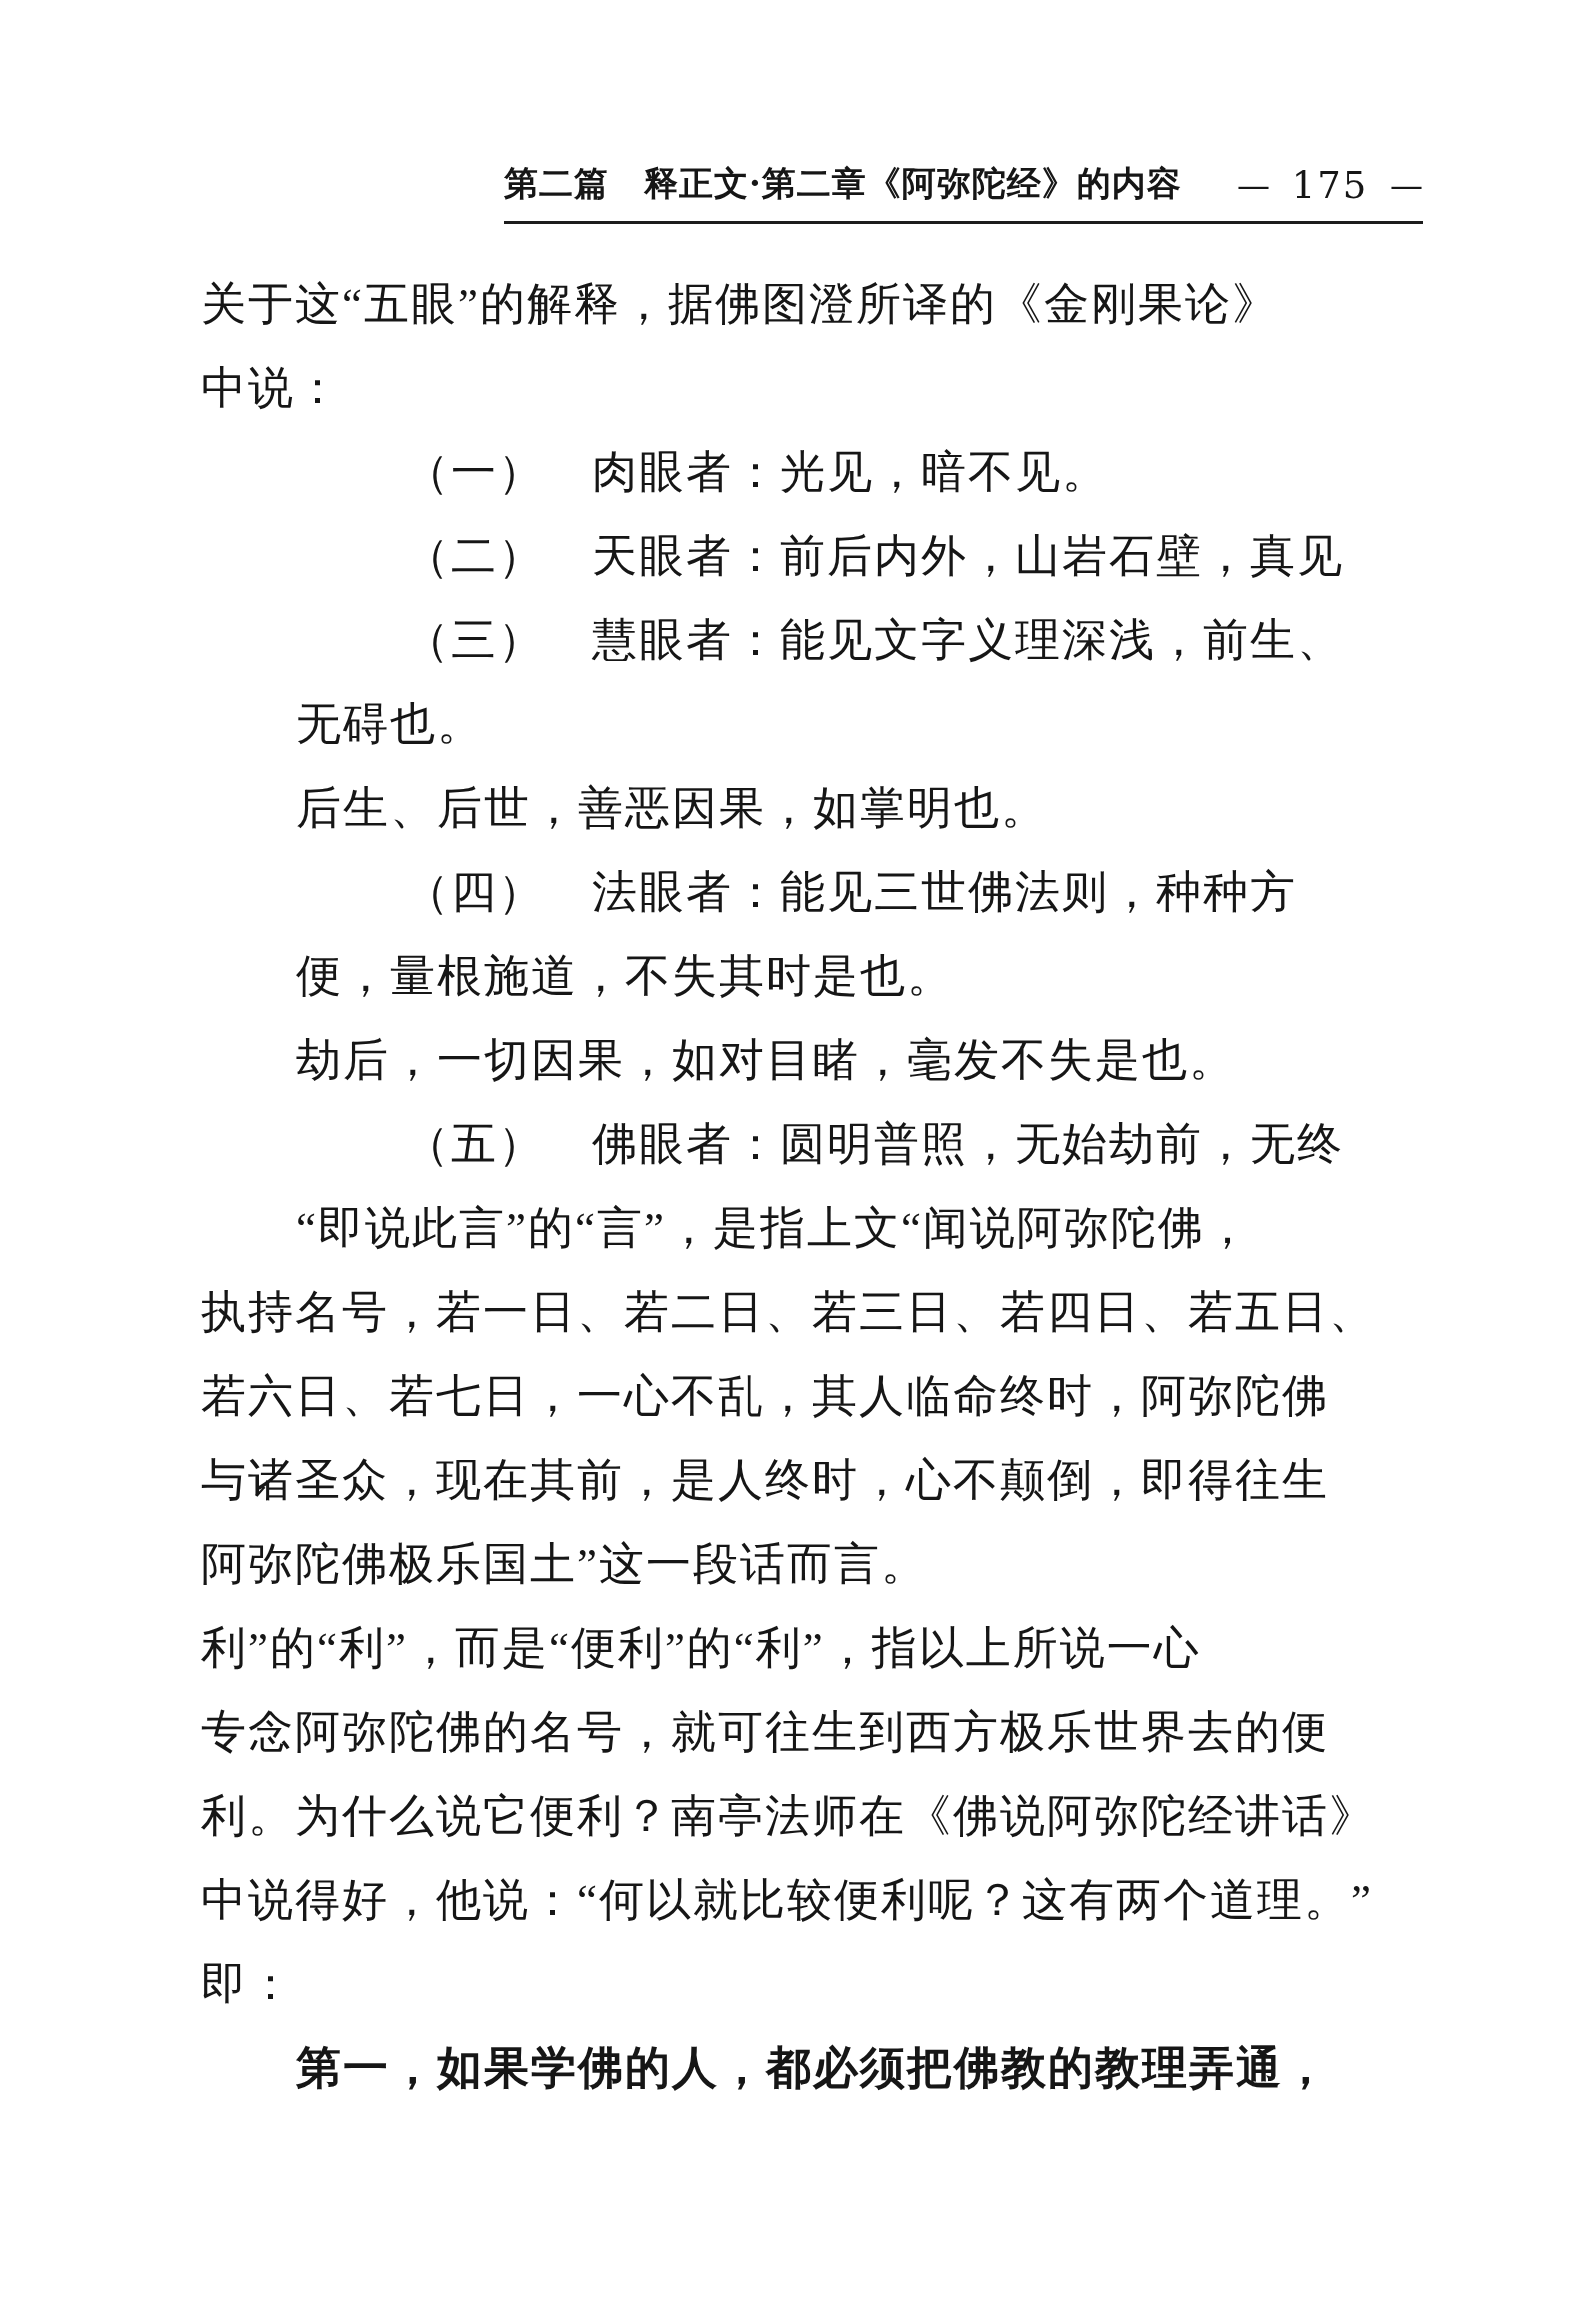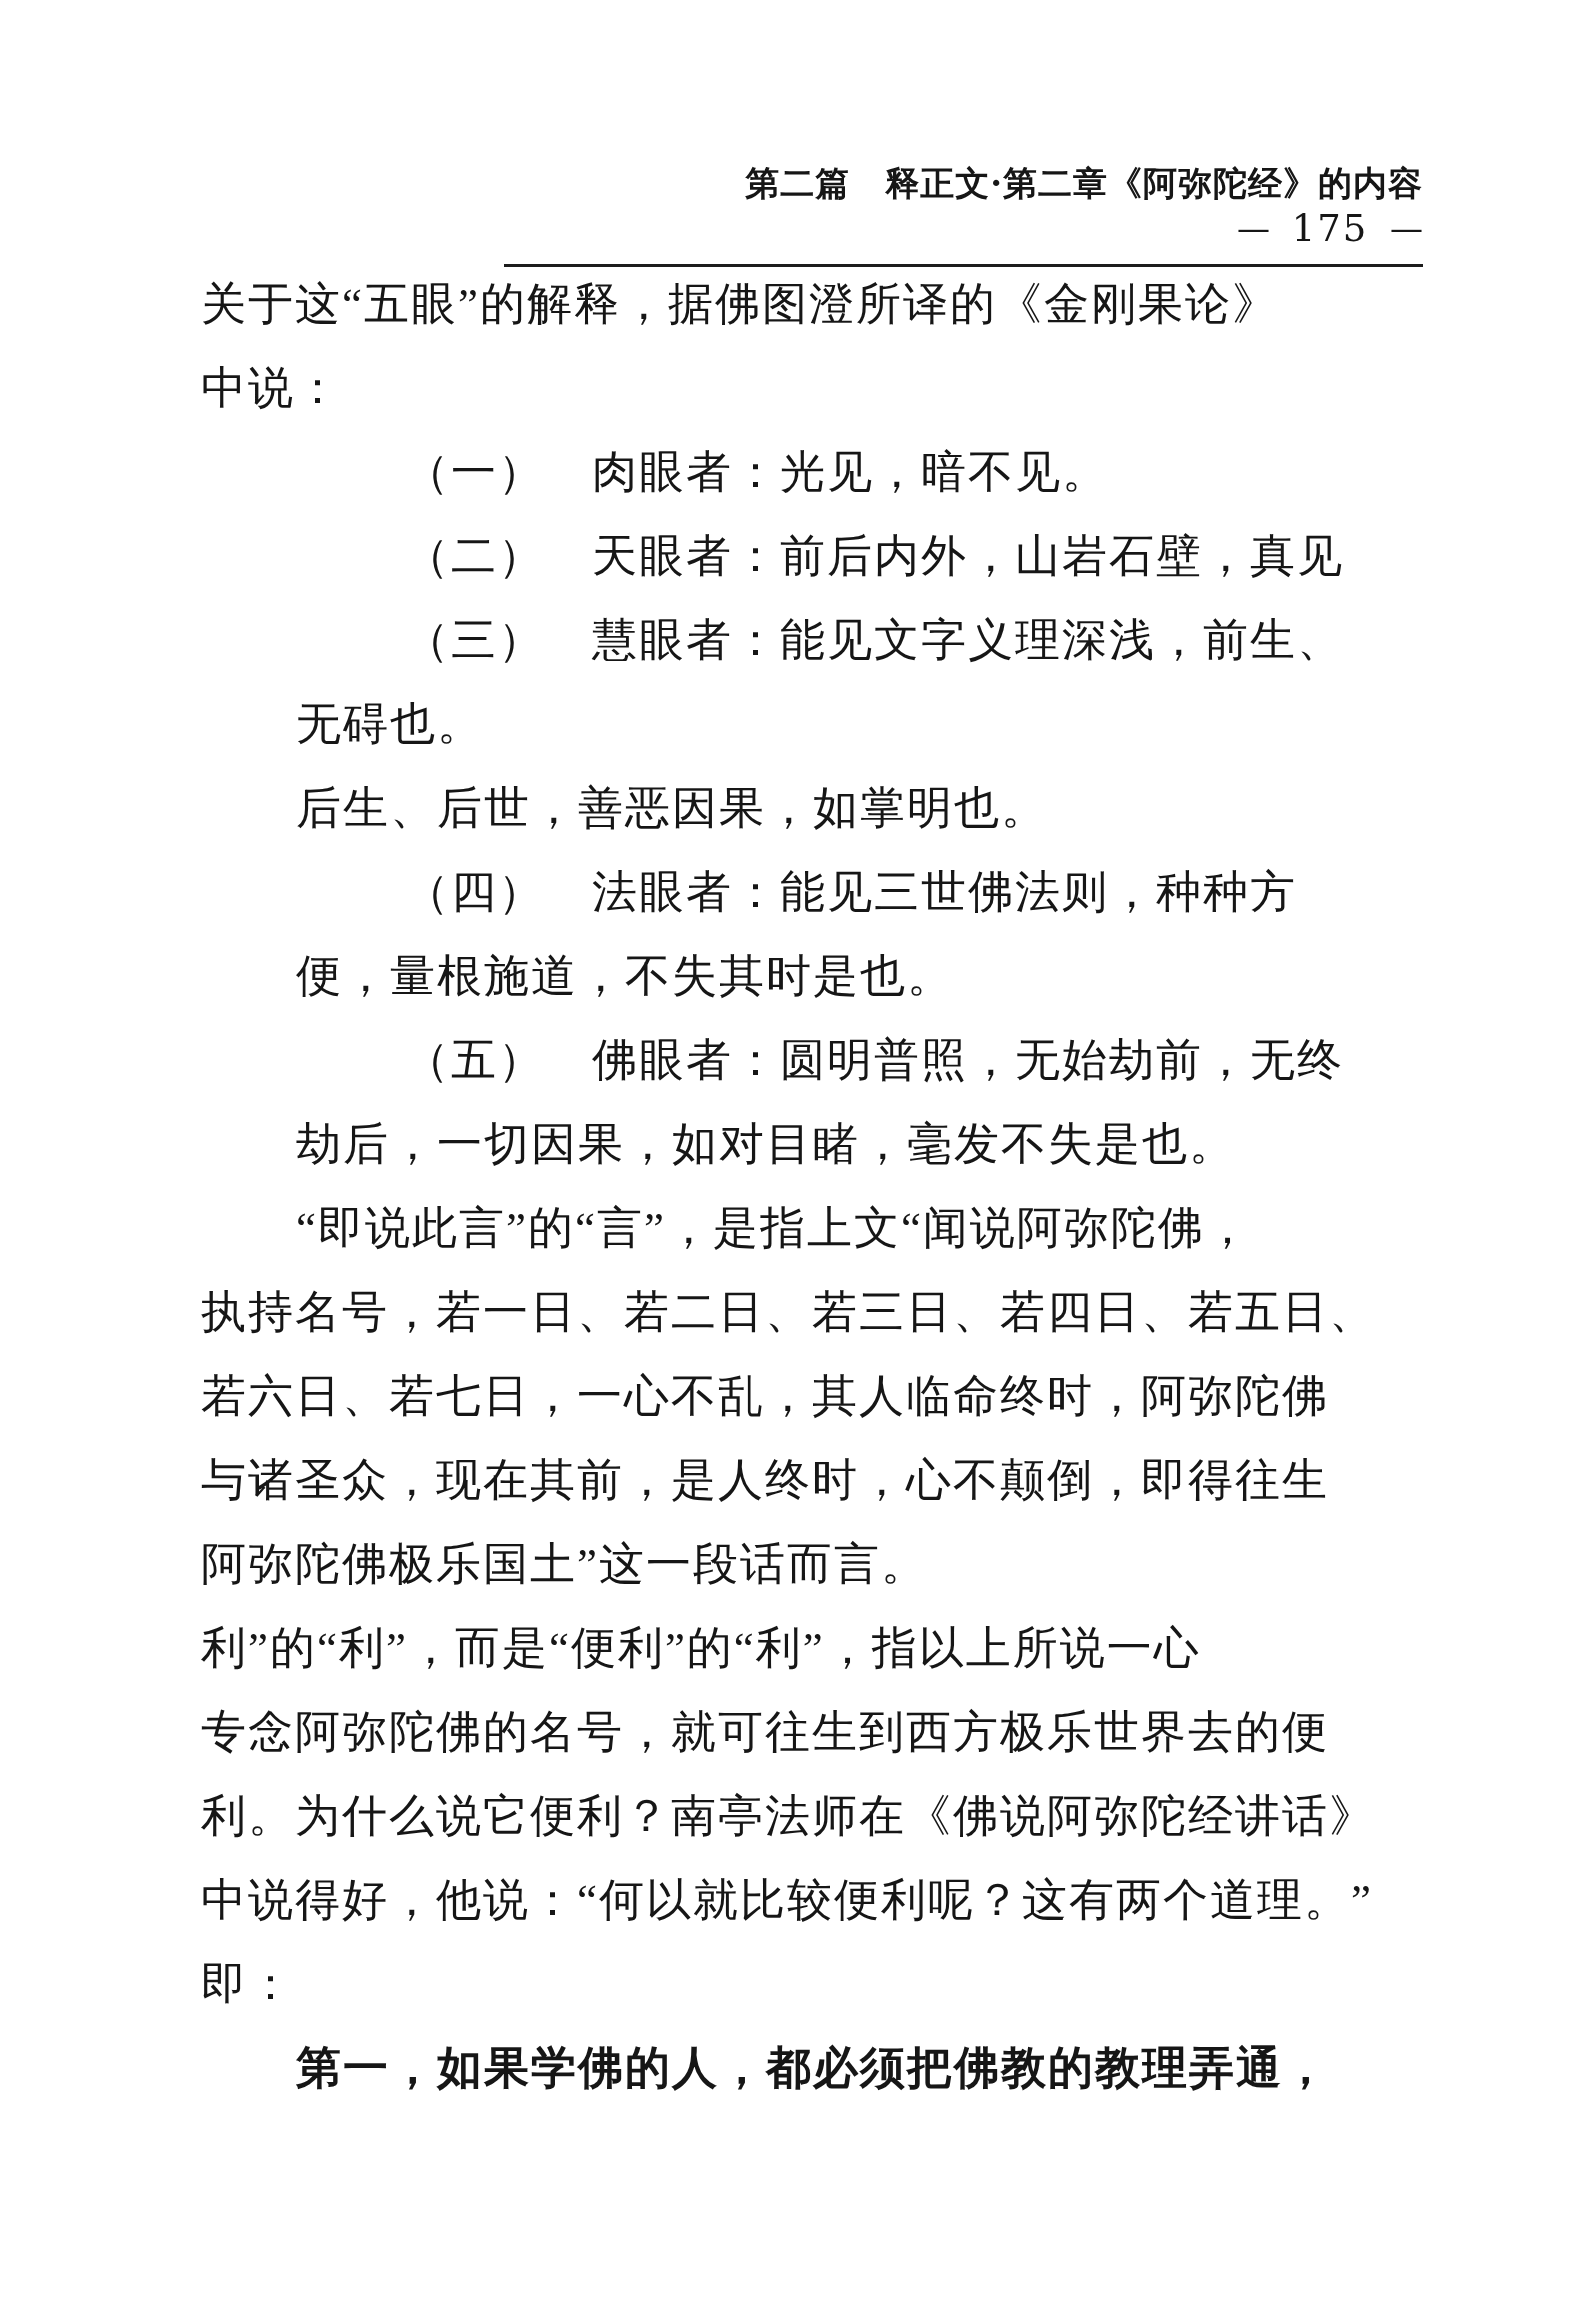--- a/index.html
+++ b/index.html
@@ -16,21 +16,20 @@
   .header {
     position: absolute;
     left: 504px;
     right: 153px;
     top: 161px;
     display: flex;
     justify-content: space-between;
     align-items: flex-end;
     border-bottom: 3px solid #1c1c1c;
     padding-bottom: 13.8px;
-    flex-direction: column;
   }
   .header-title {
     font-size: 34px;
     font-weight: 700;
     letter-spacing: 1px;
     white-space: nowrap;
   }
   .header-page {
     display: flex;
     align-items: center;
@@ -79,22 +78,22 @@
   <div class="body-text">
     <div class="line indent-0">关于这“五眼”的解释，据佛图澄所译的《金刚果论》</div>
     <div class="line indent-0">中说：</div>
     <div class="line indent-4">（一）　肉眼者：光见，暗不见。</div>
     <div class="line indent-4">（二）　天眼者：前后内外，山岩石壁，真见</div>
     <div class="line indent-4">（三）　慧眼者：能见文字义理深浅，前生、</div>
     <div class="line indent-2">无碍也。</div>
     <div class="line indent-2">后生、后世，善恶因果，如掌明也。</div>
     <div class="line indent-4">（四）　法眼者：能见三世佛法则，种种方</div>
     <div class="line indent-2">便，量根施道，不失其时是也。</div>
+    <div class="line indent-2">劫后，一切因果，如对目睹，毫发不失是也。</div>
     <div class="line indent-4">（五）　佛眼者：圆明普照，无始劫前，无终</div>
-    <div class="line indent-2">劫后，一切因果，如对目睹，毫发不失是也。</div>
     <div class="line indent-2">“即说此言”的“言”，是指上文“闻说阿弥陀佛，</div>
     <div class="line indent-0">执持名号，若一日、若二日、若三日、若四日、若五日、</div>
     <div class="line indent-0">若六日、若七日，一心不乱，其人临命终时，阿弥陀佛</div>
     <div class="line indent-0">与诸圣众，现在其前，是人终时，心不颠倒，即得往生</div>
     <div class="line indent-0">阿弥陀佛极乐国土”这一段话而言。</div>
     <div class="line indent-0">利”的“利”，而是“便利”的“利”，指以上所说一心</div>
     <div class="line indent-0">专念阿弥陀佛的名号，就可往生到西方极乐世界去的便</div>
     <div class="line indent-0">利。为什么说它便利？南亭法师在《佛说阿弥陀经讲话》</div>
     <div class="line indent-0">中说得好，他说：“何以就比较便利呢？这有两个道理。”</div>
     <div class="line indent-0">即：</div>

